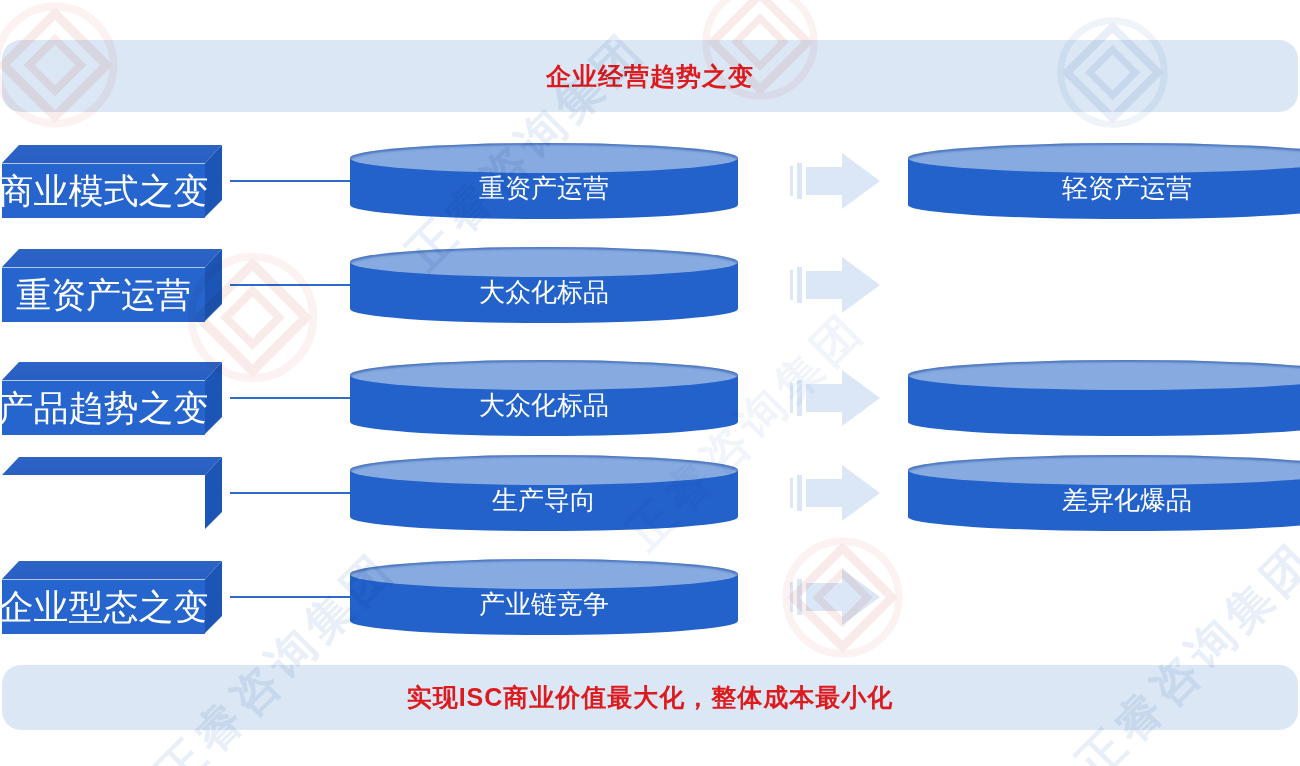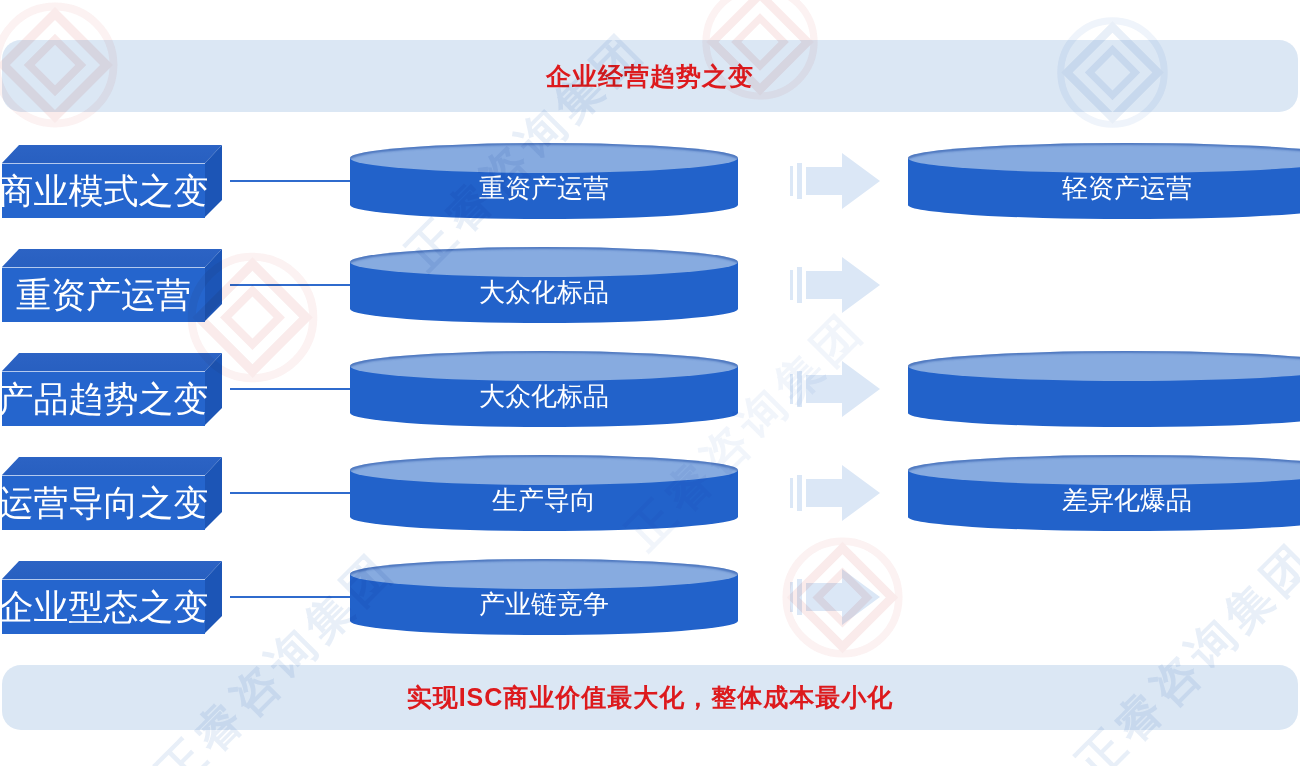--- a/index.html
+++ b/index.html
@@ -147,21 +147,21 @@
       <div class="cyl-label">大众化标品</div>
     </div>
     <div class="arrow">
       <i class="a-bar1"></i>
         <i class="a-bar2"></i>
         <i class="a-shaft"></i>
         <i class="a-head"></i>
     </div>
   </div>
 
-  <div class="row" style="top:349px">
+  <div class="row" style="top:358px">
     <div class="box3d">
       <div class="face-top"></div>
       <div class="face-side"></div>
       <div class="face-front">
         <span class="box-label">产品趋势之变</span>
       </div>
     </div>
     <div class="connector"></div>
     <div class="cyl cyl-from">
       <div class="cyl-body"></div>
@@ -177,23 +177,20 @@
     <div class="cyl cyl-to">
       <div class="cyl-body"></div>
       <div class="cyl-top"></div>
     </div>
   </div>
 
   <div class="row" style="top:453px">
     <div class="box3d">
       <div class="face-top"></div>
       <div class="face-side"></div>
-      <div class="face-front">
-        <span class="box-label">运营导向之变</span>
-      </div>
     </div>
     <div class="connector"></div>
     <div class="cyl cyl-from">
       <div class="cyl-body"></div>
       <div class="cyl-top"></div>
       <div class="cyl-label">生产导向</div>
     </div>
     <div class="arrow">
       <i class="a-bar1"></i>
         <i class="a-bar2"></i>

